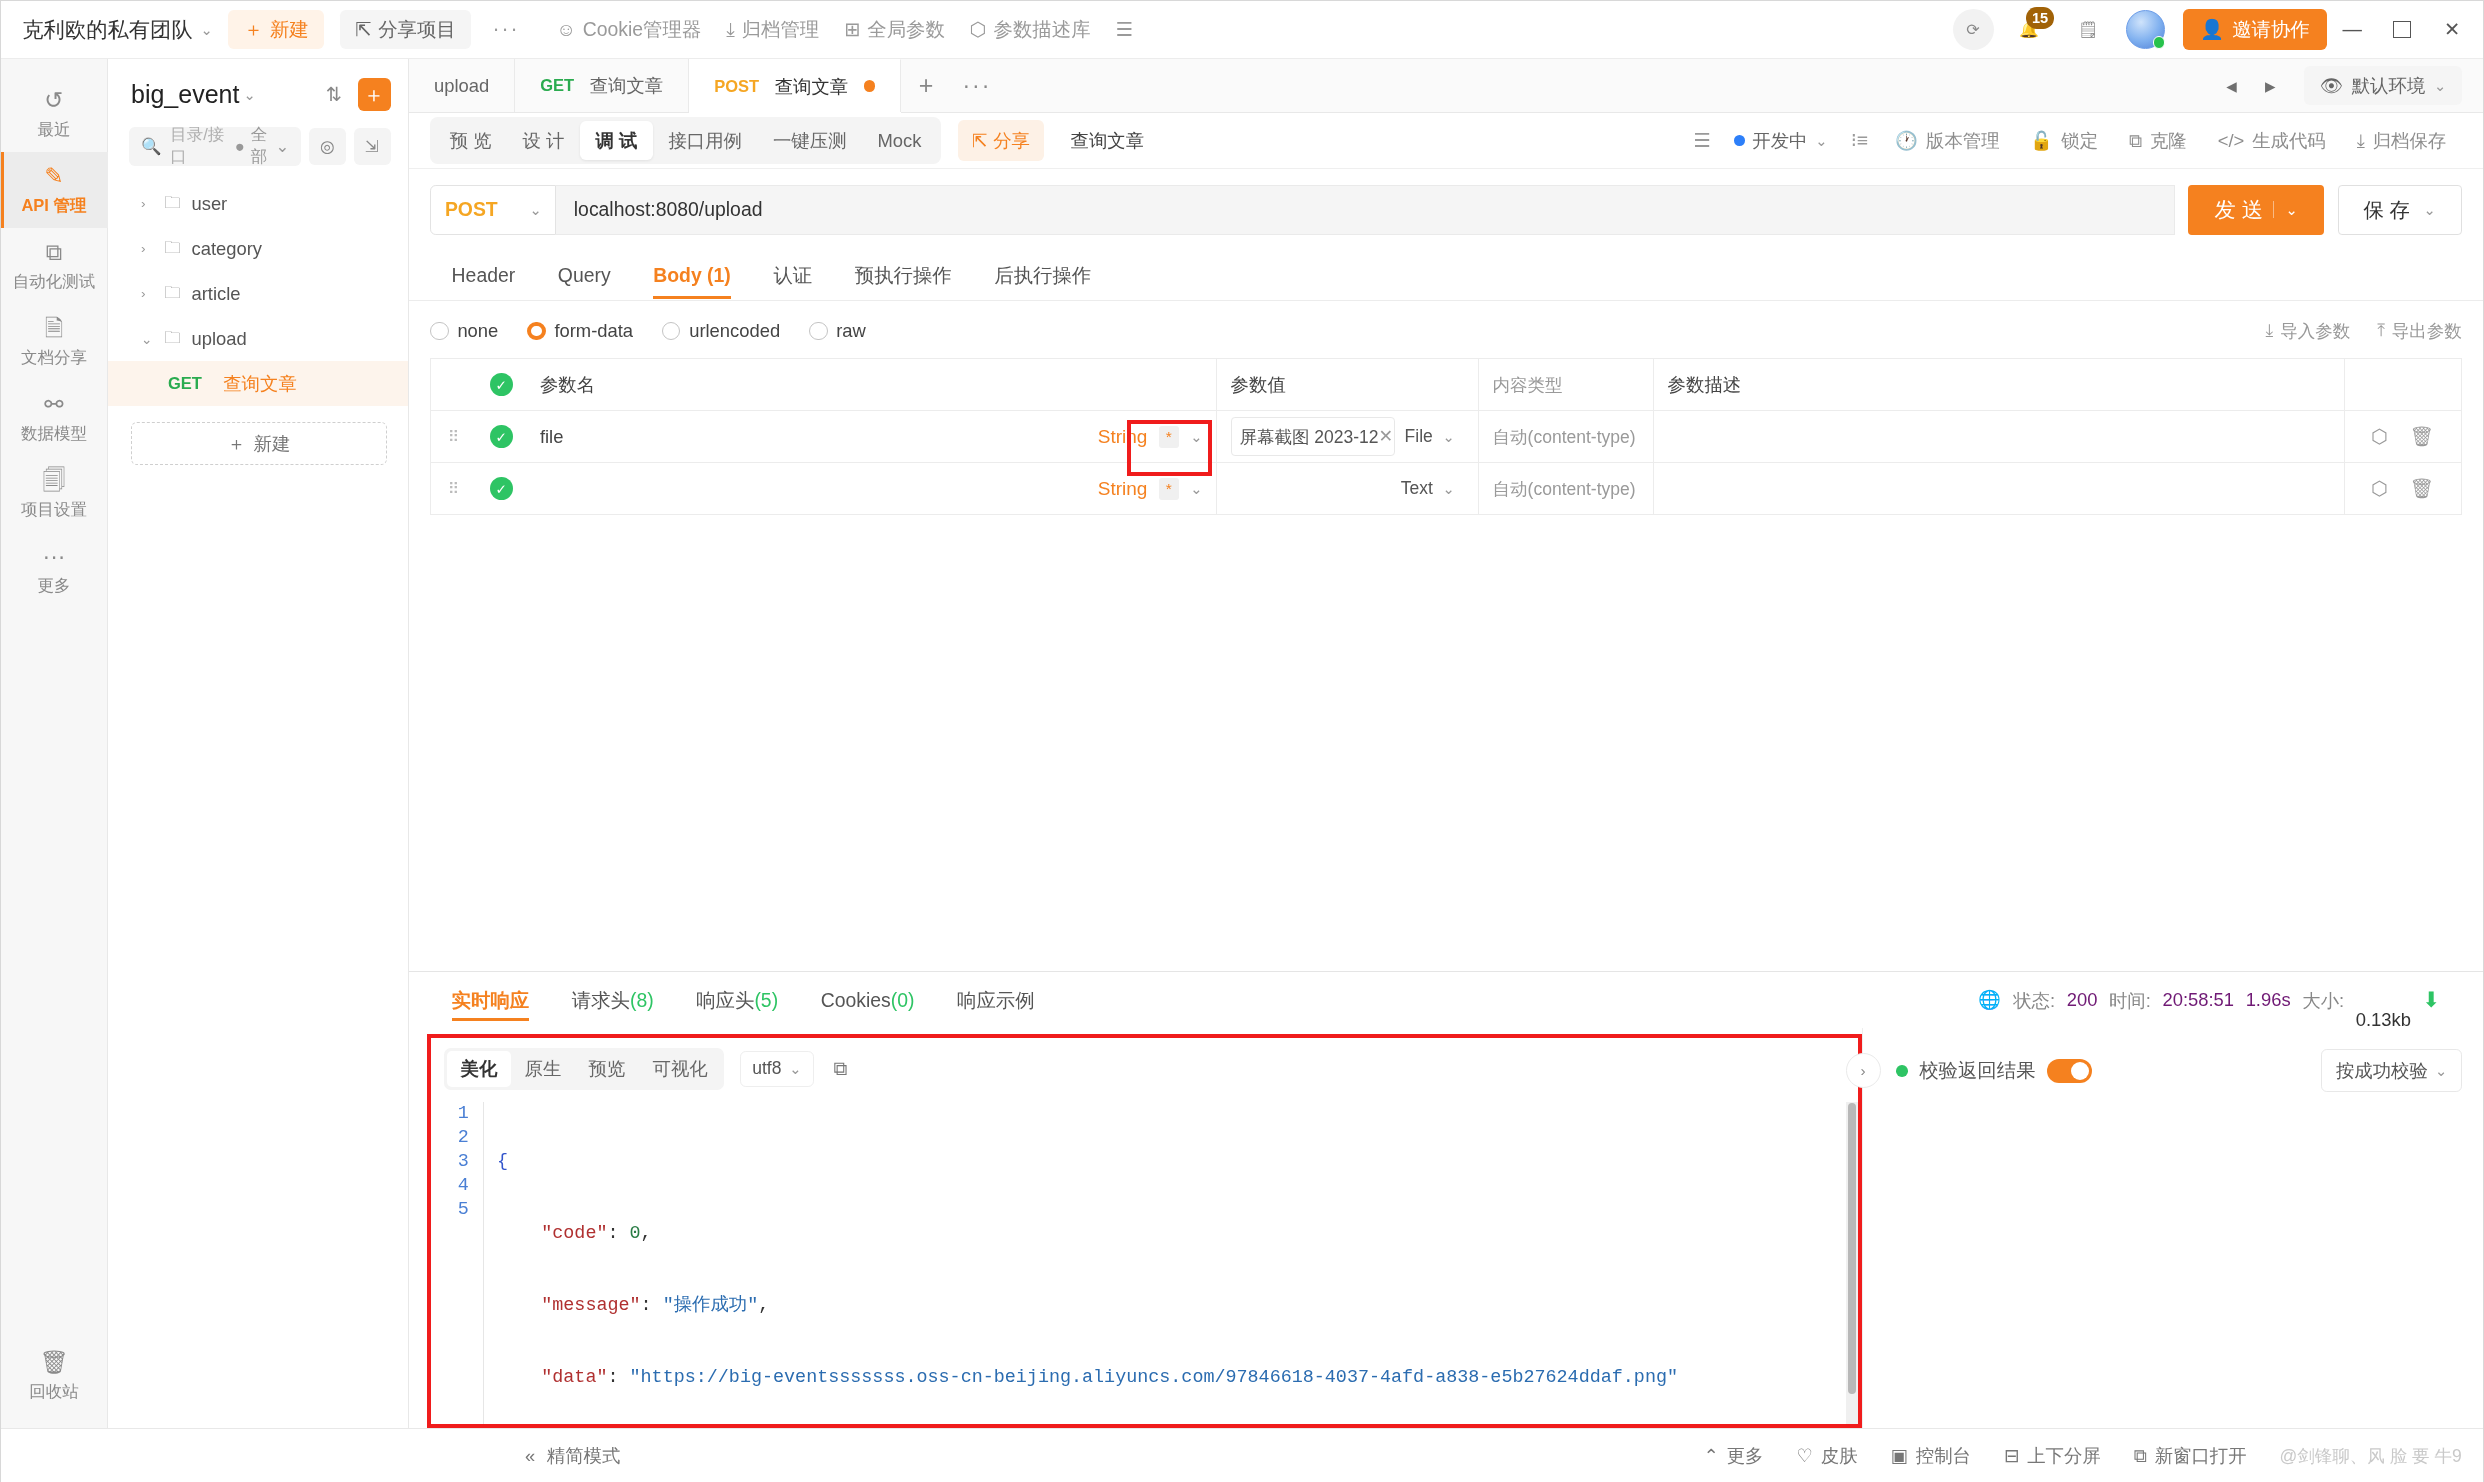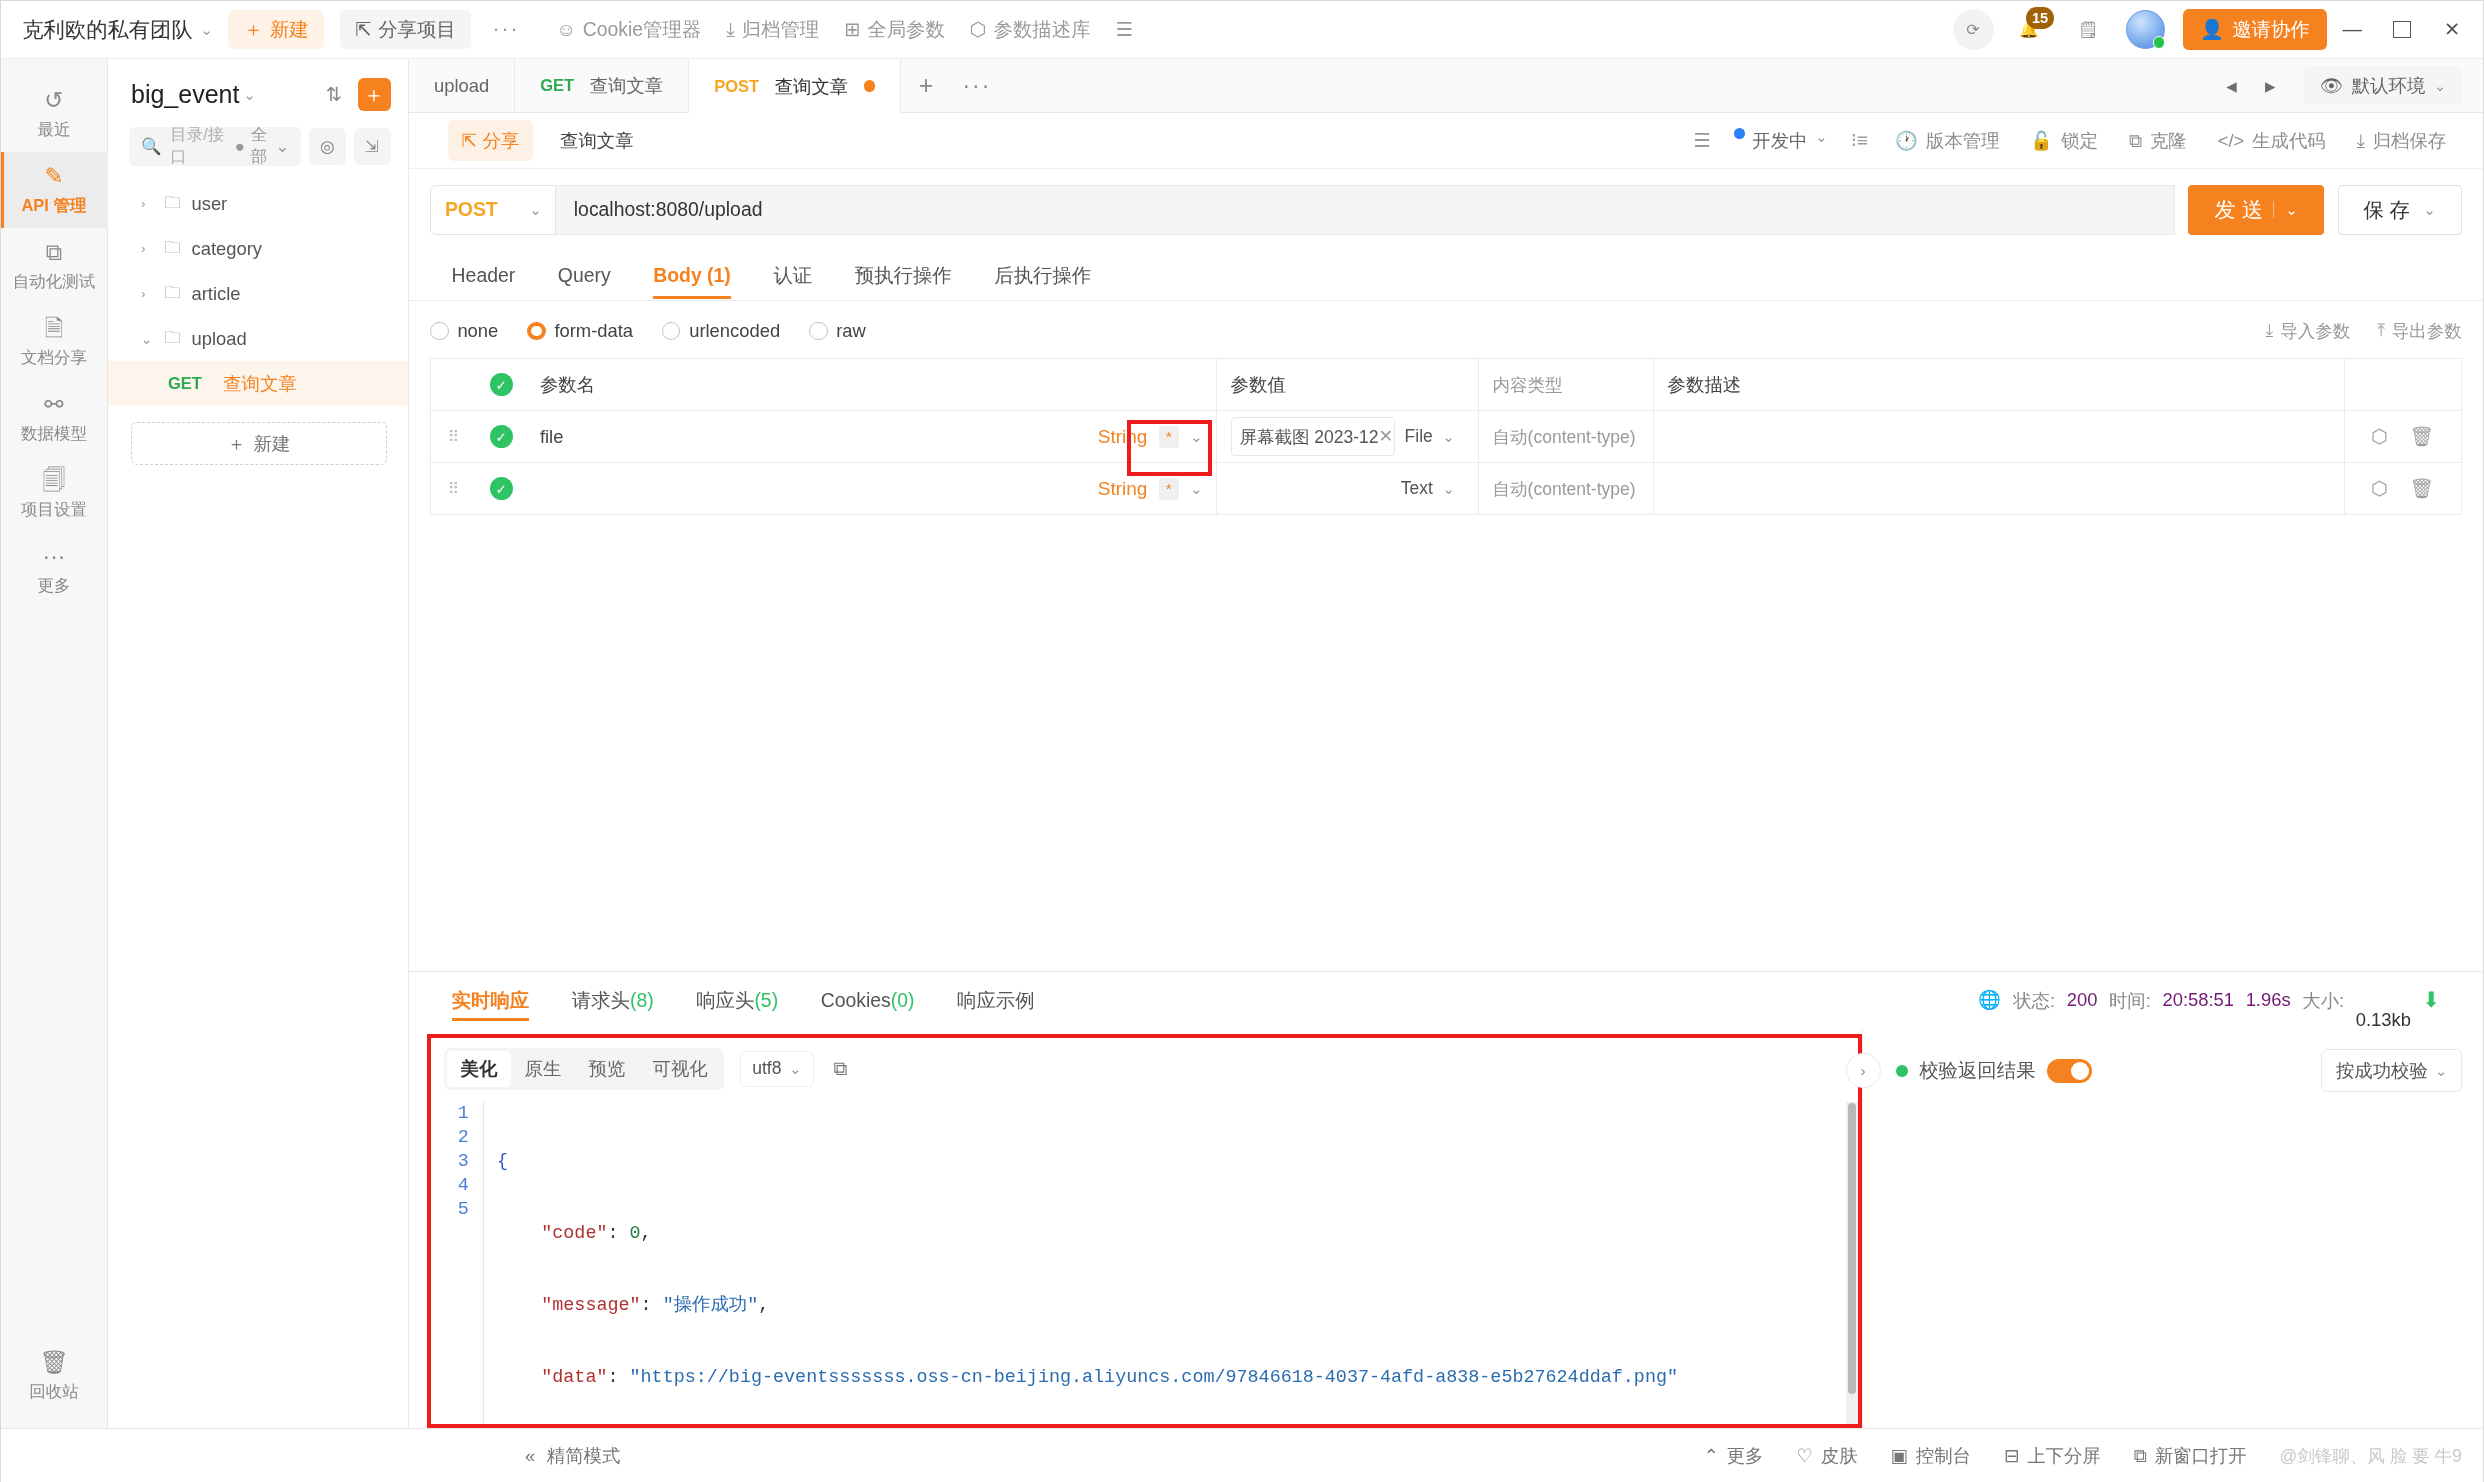--- a/index.html
+++ b/index.html
@@ -106,21 +106,21 @@
   .subbar { height:56px; display:flex; align-items:center; padding:0 21.3px 0 21.3px; flex:none;
             border-bottom:1px solid #efefef; }
   .seg { display:flex; align-items:center; background:#f4f4f4; border-radius:7.8px; padding:3.9px; }
   .seg-i { padding:6.8px 15.5px; font-size:18.4px; color:#666; border-radius:5.8px; }
   .seg-i.on { background:#fff; color:#333; font-weight:600; box-shadow:0 1px 2.9px rgba(0,0,0,.08); }
   .seg-share { display:flex; align-items:center; gap:5.8px; background:#fdf1e6; color:#f5811f;
                font-size:18.4px; border-radius:5.8px; padding:7.8px 13.6px; margin-left:17.5px; }
   .sub-title { font-size:18.4px; color:#444; margin-left:27px; }
   .subbar-right { margin-left:auto; display:flex; align-items:center; gap:0; }
   .sb-ic { color:#9a9a9a; font-size:19.4px; padding:0 11.6px; }
-  .stat-pill { display:flex; align-items:flex-start; gap:7.8px; font-size:18.4px; color:#666;
+  .stat-pill { display:flex; align-items:center; gap:7.8px; font-size:18.4px; color:#666;
                padding:0 11.6px; }
   .blue-dot { width:10.7px; height:10.7px; border-radius:50%; background:#2d7ff9; }
   .sb-item { display:flex; align-items:center; gap:7.8px; font-size:18.4px; color:#8d8d8d;
              padding:0 15.5px; }
 
   .urlrow { display:flex; align-items:center; gap:0; padding:15.5px 21.3px 13.6px 21.3px; flex:none; }
   .method-sel { width:126px; height:50px; background:#fff; border:1px solid #e3e3e3;
                 border-radius:5.8px 0 0 5.8px; display:flex; align-items:center;
                 justify-content:space-between; padding:0 13.6px; font-size:19.4px;
                 color:#f5a623; font-weight:bold; }
@@ -402,20 +402,28 @@
           <div class="navarrow">▶</div>
           <div class="env">
             <span>👁</span>
             <span>默认环境</span>
             <span class="caret">⌄</span>
           </div>
         </div>
       </div>
 
       <div class="subbar">
+        <div class="seg">
+          <div class="seg-i">预 览</div>
+          <div class="seg-i">设 计</div>
+          <div class="seg-i on">调 试</div>
+          <div class="seg-i">接口用例</div>
+          <div class="seg-i">一键压测</div>
+          <div class="seg-i">Mock</div>
+        </div>
         <div class="seg-share">
           <span>⇱</span>
           <span>分享</span>
         </div>
         <div class="sub-title">查询文章</div>
         <div class="subbar-right">
           <span class="sb-ic">☰</span>
           <span class="stat-pill">
             <span class="blue-dot"></span>
             <span>开发中</span>

